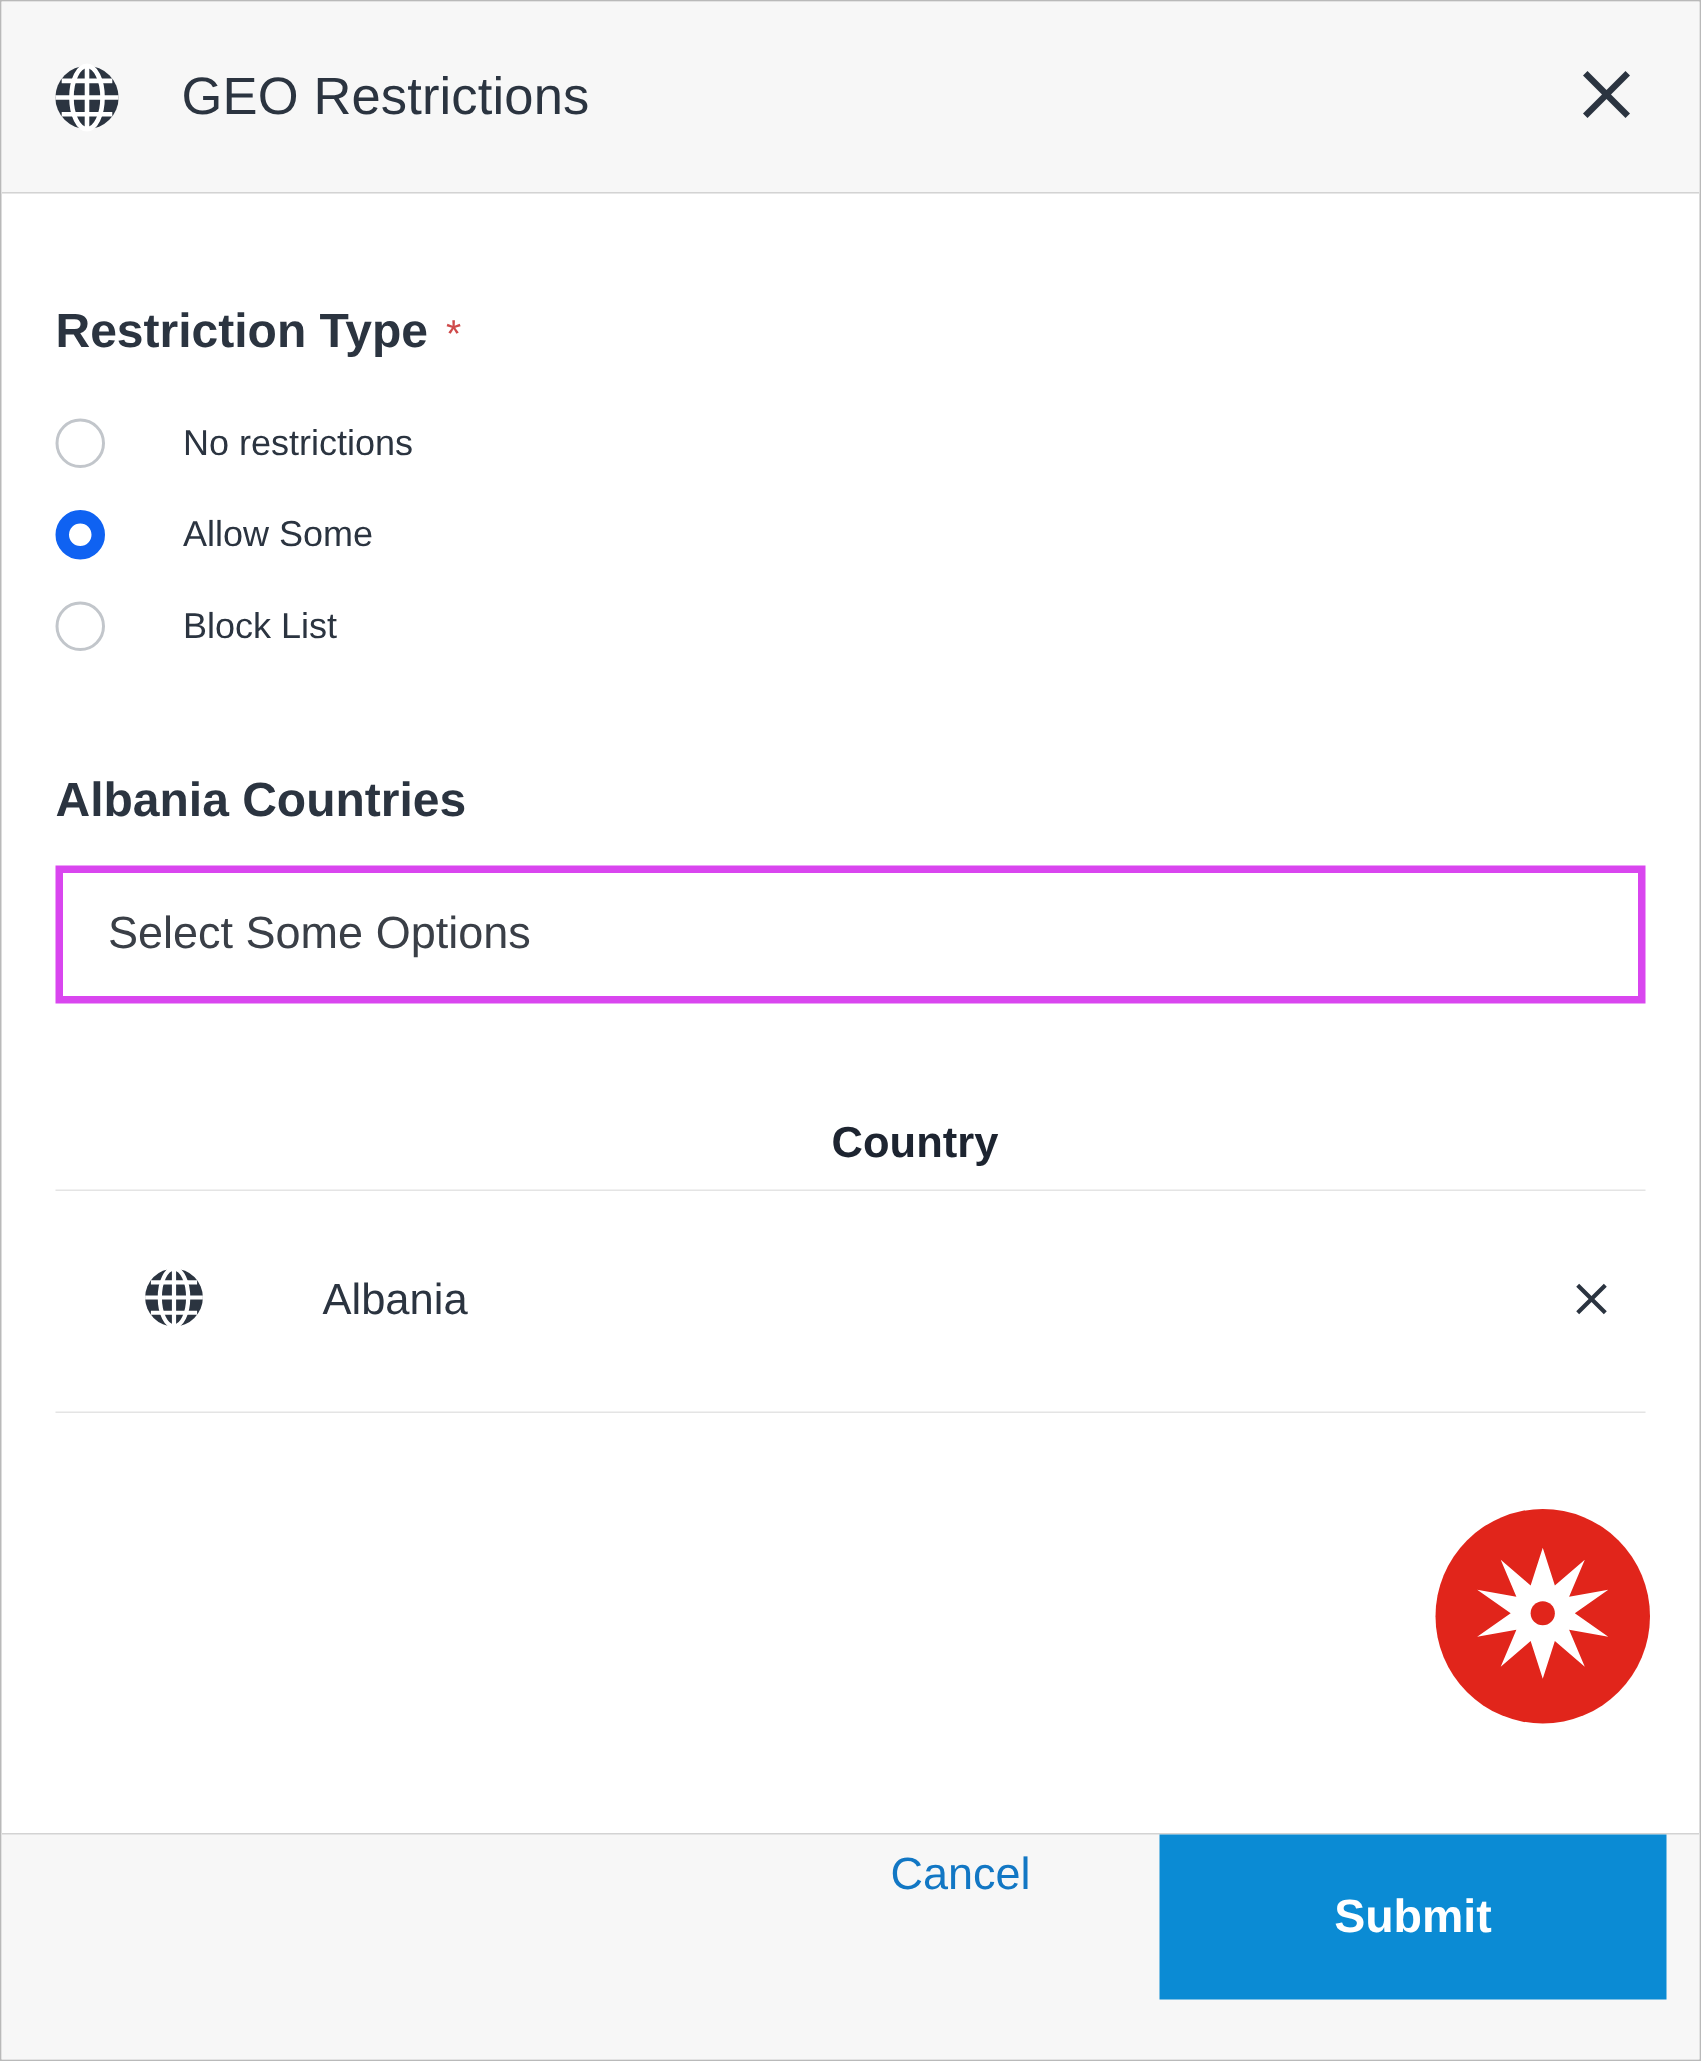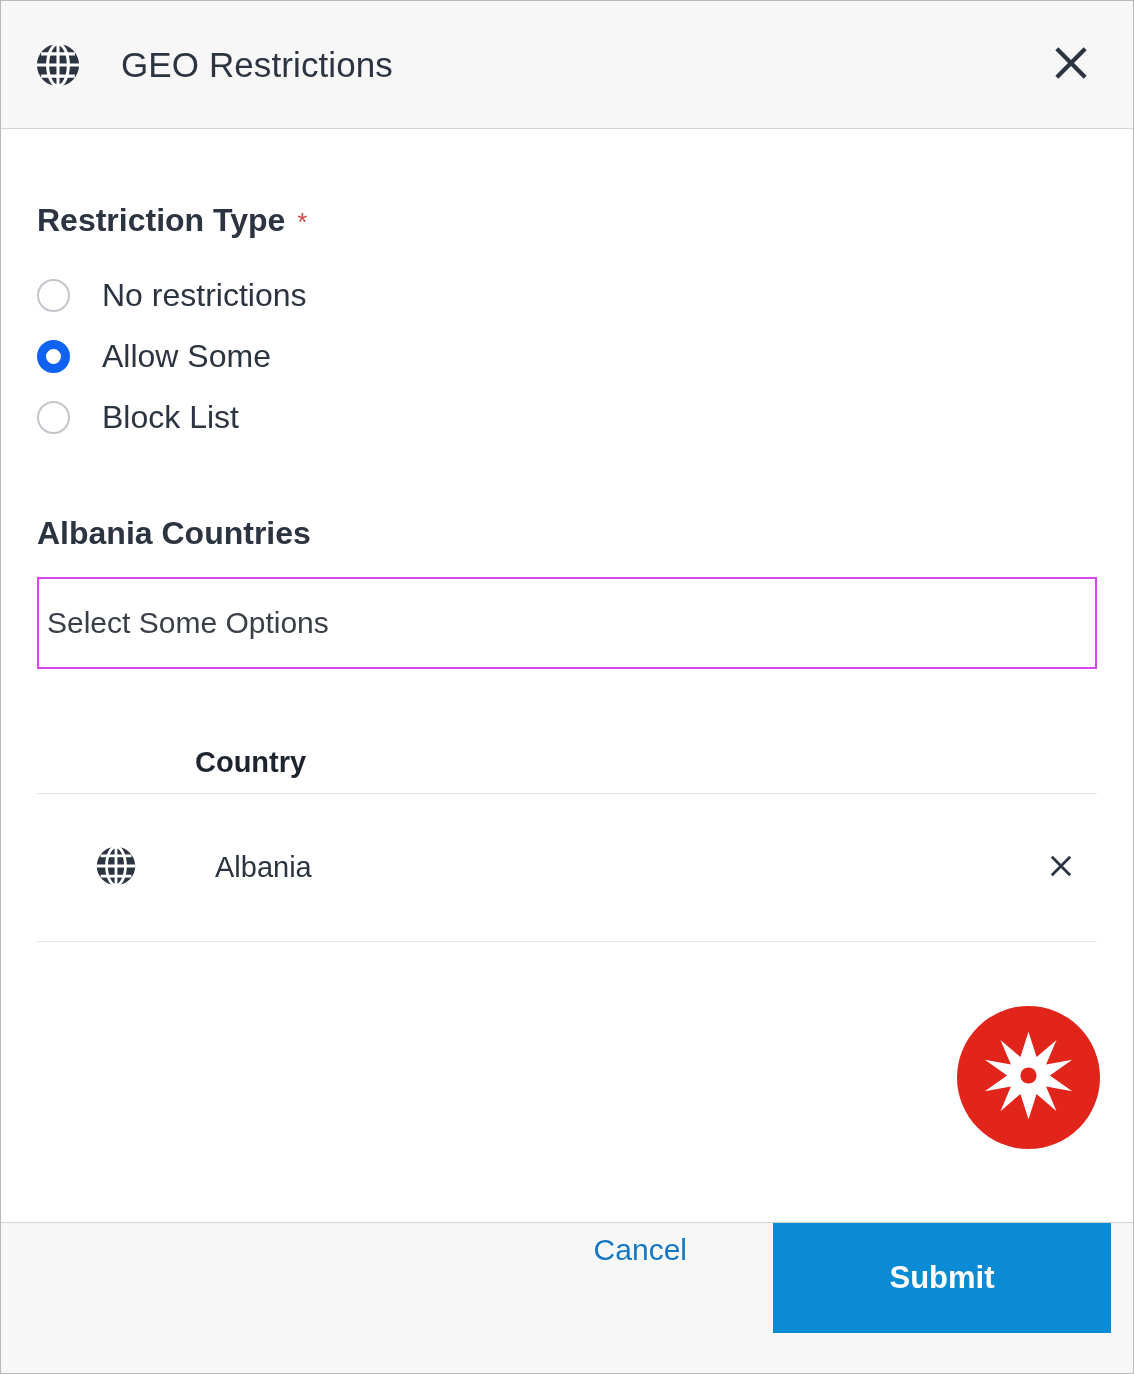--- a/index.html
+++ b/index.html
@@ -108,52 +108,53 @@
     border: 2px solid #c2c6cb;
     background: #ffffff;
     flex: 0 0 auto;
     position: relative;
   }
   .radio-row.selected .radio-mark {
     border: 9px solid #0f62f2;
     background: #ffffff;
   }
   .radio-label {
-    font-size: 32px;
+    font-size: 24px;
     color: #2b3440;
-    margin-left: 32px;
+    margin-left: 52px;
     white-space: nowrap;
   }
 
   
   .select-label-row { padding-top: 67px; }
   .select-box {
     margin-top: 25px;
     height: 92px;
     box-sizing: border-box;
-    border: 2px solid #d946ef;
-    background: #ffffff;
-    display: flex;
-    align-items: center;
-    padding-left: 8px;
+    border: 5px solid #d946ef;
+    background: #ffffff;
+    display: flex;
+    align-items: center;
+    padding-left: 30px;
     cursor: text;
   }
   .select-placeholder {
     font-size: 30px;
     color: #3a3f47;
   }
 
   
   .country-table {
     margin-top: 62px;
   }
   .table-head {
     height: 62px;
     display: flex;
     align-items: center;
+    text-align: center;
   }
   .col-icon { width: 158px; flex: 0 0 auto; display:flex; align-items:center; justify-content:center;}
   .col-name { flex: 1 1 auto; }
   .col-act  { width: 72px; flex: 0 0 auto; display:flex; align-items:center; justify-content:center;}
   .th-country {
     font-size: 29px;
     color: #1d2430;
     font-weight: 600;
   }
   .table-divider {

